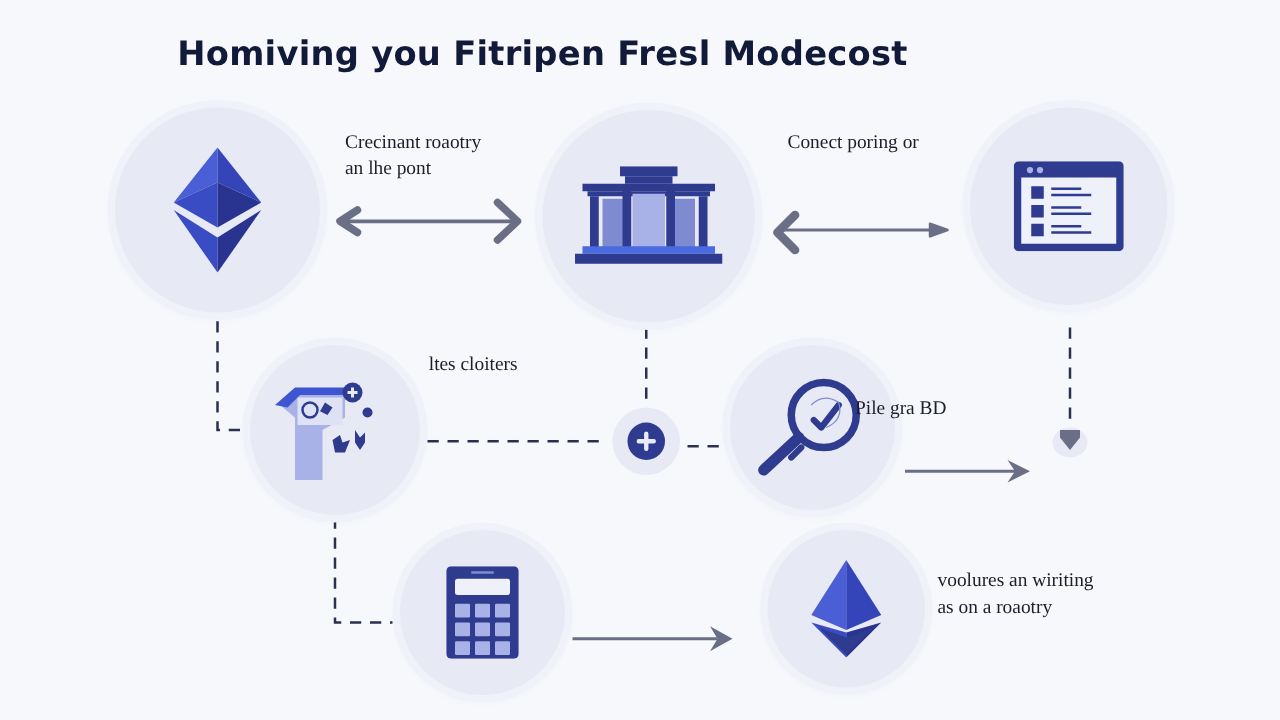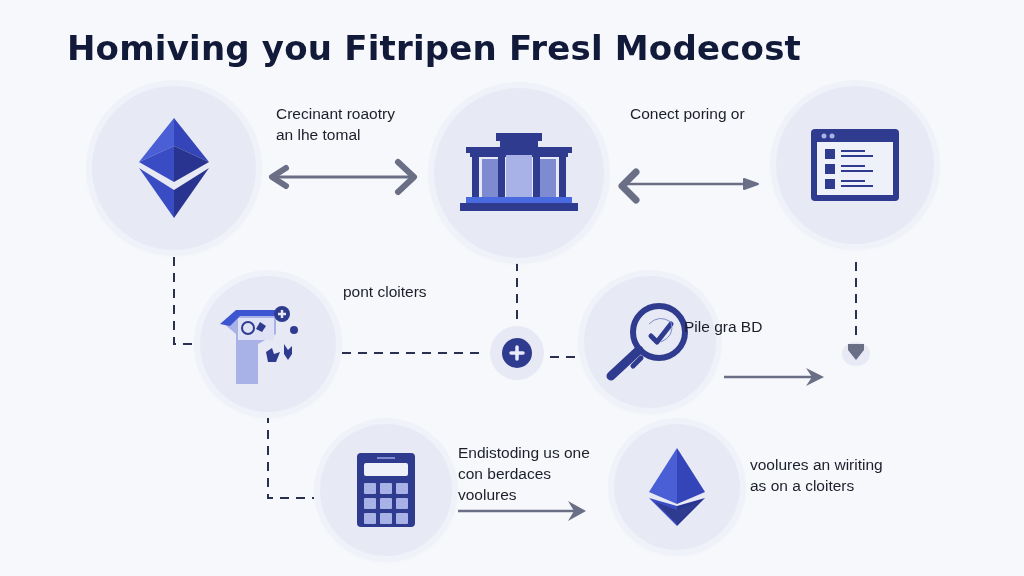--- a/index.html
+++ b/index.html
@@ -18,21 +18,21 @@
       background: #f7f8fc;
     }
     .title {
       position: absolute;
       left: 0;
       top: 28px;
       width: 868px;
       text-align: center;
       font-family: "DejaVu Sans", sans-serif;
       font-weight: bold;
-      font-size: 34px;
+      font-size: 27px;
       color: #121a3a;
       letter-spacing: 0.2px;
     }
     .connectors {
       position: absolute;
       left: 0;
       top: 0;
       width: 1024px;
       height: 576px;
       pointer-events: none;
@@ -47,21 +47,21 @@
       justify-content: center;
     }
     .node svg { display: block; }
     .label {
       position: absolute;
       font-size: 15.5px;
       line-height: 21px;
       color: #1c1f2a;
       white-space: nowrap;
     }
-    .label span { display: block; }
+    .label span { display: block; font-family: Liberation Serif, serif; }
     .plus-node {
       position: absolute;
       left: 490px;
       top: 326px;
       width: 54px;
       height: 54px;
       border-radius: 50%;
       background: #e7e9f5;
       display: flex;
       align-items: center;
@@ -233,39 +233,34 @@
       <polygon points="28,0 0,44 28,56" fill="#4a5fd6"></polygon>
       <polygon points="28,0 56,44 28,56" fill="#3345b8"></polygon>
       <polygon points="0,50 28,58 28,78" fill="#3a4cc4"></polygon>
       <polygon points="56,50 28,58 28,78" fill="#28348f"></polygon>
       <polygon points="6,54 28,62 50,54 28,76" fill="#2f3b8f"></polygon>
     </svg>
   </div>
 
   <div class="label" style="left:276px; top:103px;">
     <span>Crecinant roaotry</span>
-    <span>an lhe tomal</span>
+    <span>an lhe pont</span>
   </div>
 
   <div class="label" style="left:630px; top:103px;">
     <span>Conect poring or</span>
   </div>
 
   <div class="label" style="left:343px; top:281px;">
-    <span>pont cloiters</span>
+    <span>ltes cloiters</span>
   </div>
 
   <div class="label" style="left:684px; top:316px;">
     <span>Pile gra BD</span>
   </div>
 
-  <div class="label" style="left:458px; top:442px;">
-    <span>Endistoding us one</span>
-    <span>con berdaces</span>
-    <span>voolures</span>
-  </div>
 
   <div class="label" style="left:750px; top:454px;">
     <span>voolures an wiriting</span>
-    <span>as on a cloiters</span>
+    <span>as on a roaotry</span>
   </div>
 
 </div>
 
 </body></html>

